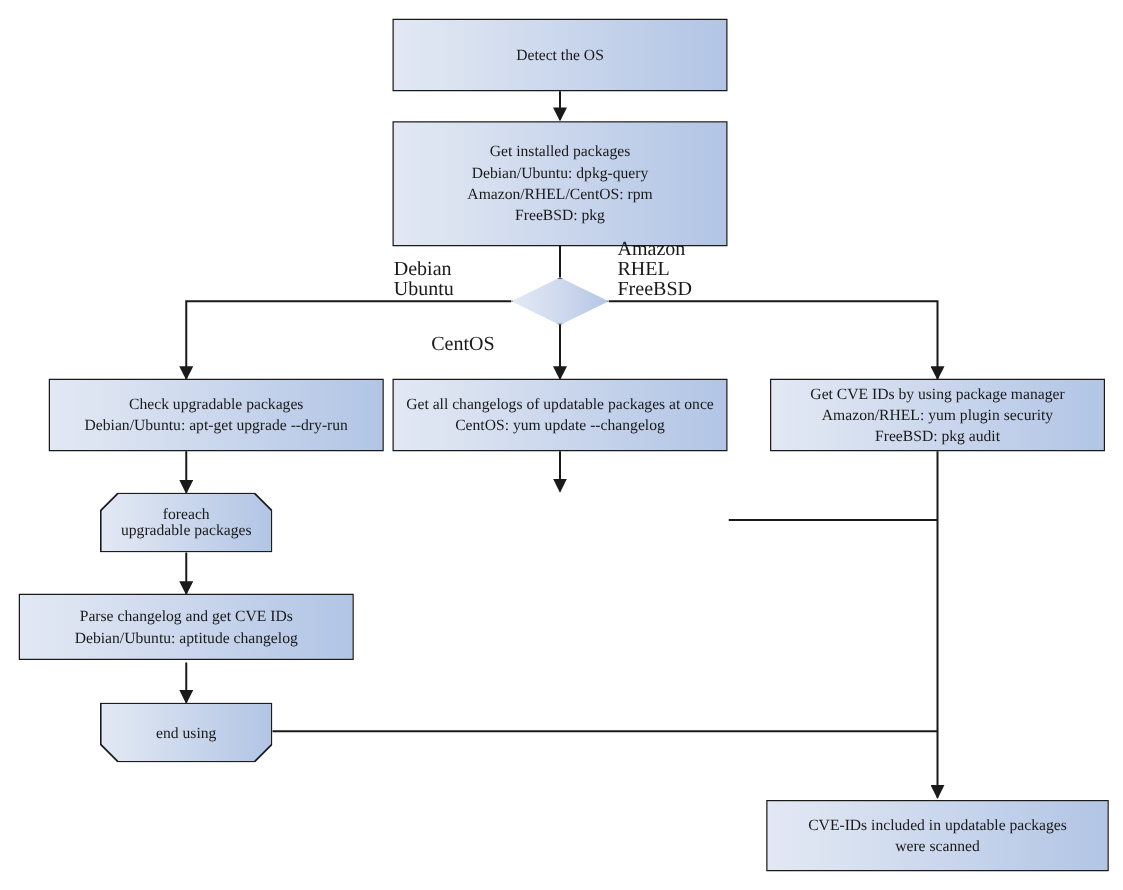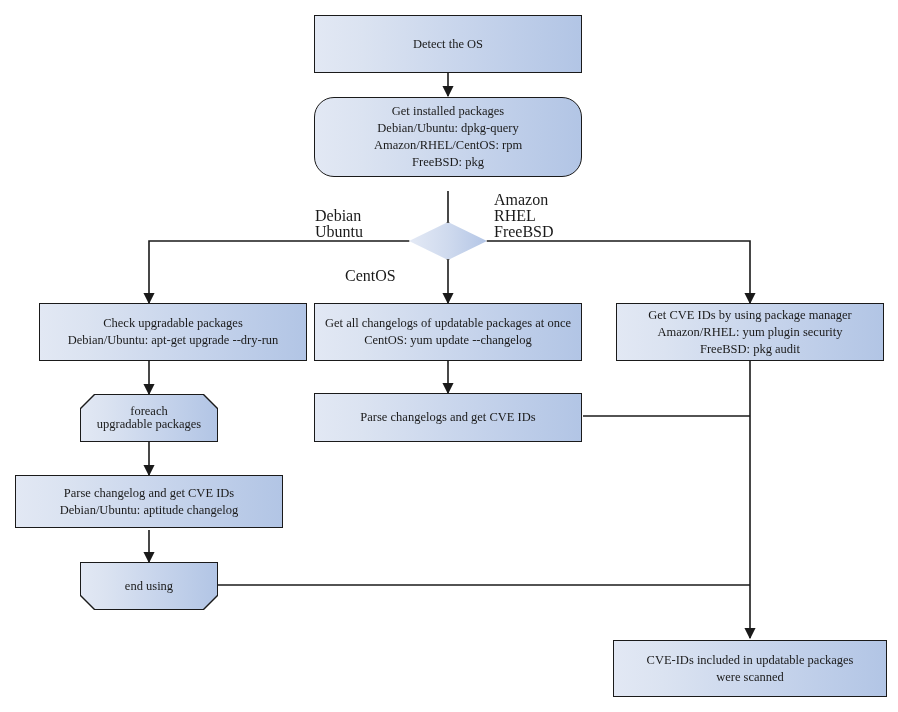--- a/index.html
+++ b/index.html
@@ -130,21 +130,21 @@
       <path d="M 583 416 L 750 416"></path>
 
       <path d="M 750 361 L 750 638" marker-end="url(#arrow)"></path>
     </g>
   </svg>
 
   <div class="node" style="left:314px; top:15px; width:268px; height:58px;">
     <div class="txt">Detect the OS</div>
   </div>
 
-  <div class="node" style="left:314px; top:97px; width:268px; height:80px;border-radius:20px;">
+  <div class="node" style="left:314px; top:97px; width:268px; height:100px;">
     <div class="txt">
       <div>Get installed packages</div>
       <div>Debian/Ubuntu: dpkg-query</div>
       <div>Amazon/RHEL/CentOS: rpm</div>
       <div>FreeBSD: pkg</div>
     </div>
   </div>
 
   <div class="diamond" style="left:409px; top:222px;"></div>
 
@@ -175,23 +175,20 @@
       <div>Amazon/RHEL: yum plugin security</div>
       <div>FreeBSD: pkg audit</div>
     </div>
   </div>
 
   <div class="loop-shell loop-start" style="left:80px; top:394px; width:138px; height:48px;">
     <div class="loop-inner loop-start">foreach
 upgradable  packages</div>
   </div>
 
-  <div class="node" style="left:314px; top:393px; width:268px; height:49px;">
-    <div class="txt">Parse changelogs and get CVE IDs</div>
-  </div>
 
   <div class="node" style="left:15px; top:475px; width:268px; height:53px;">
     <div class="txt">
       <div>Parse changelog and get  CVE IDs</div>
       <div>Debian/Ubuntu: aptitude changelog</div>
     </div>
   </div>
 
   <div class="loop-shell loop-end" style="left:80px; top:562px; width:138px; height:48px;">
     <div class="loop-inner loop-end">end using</div>

